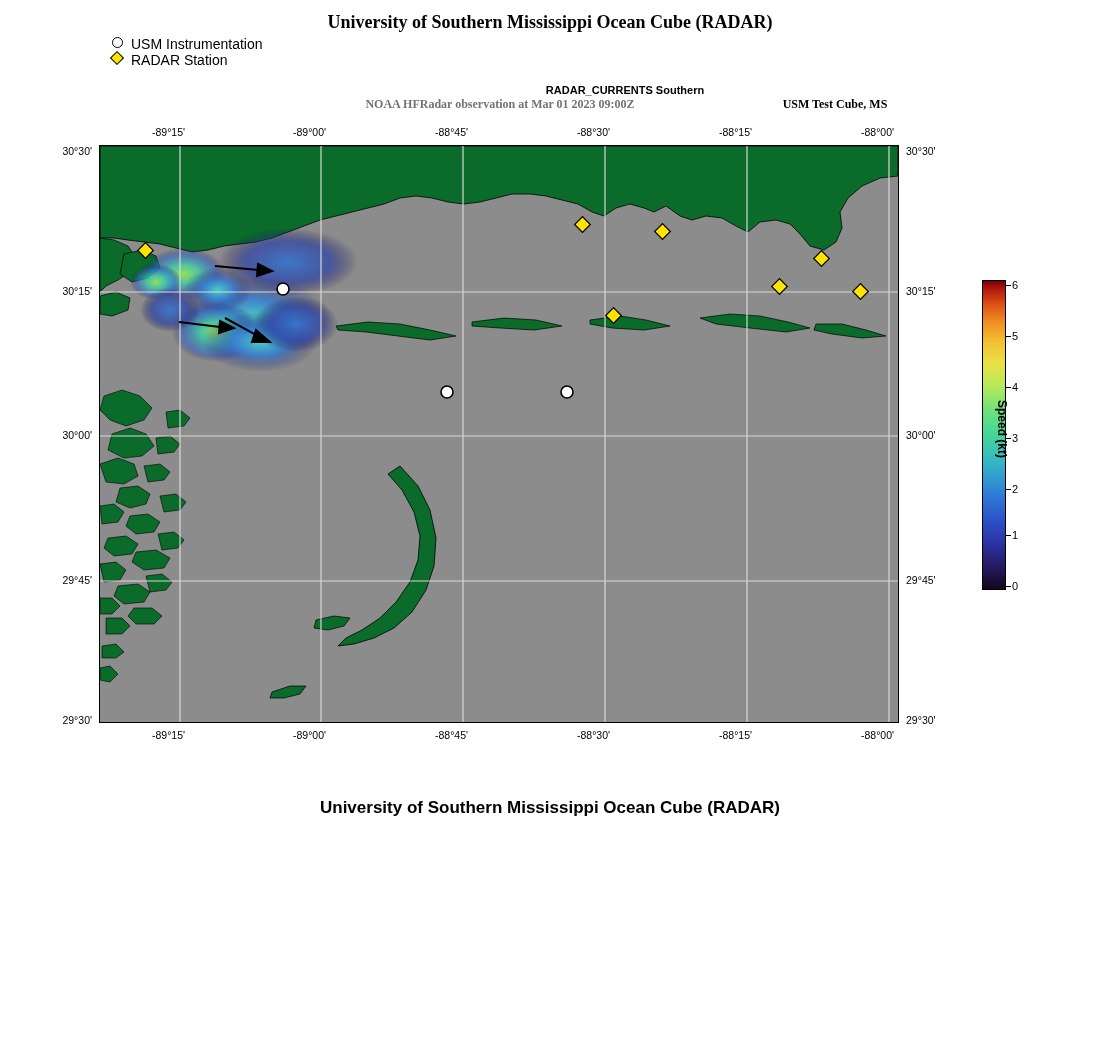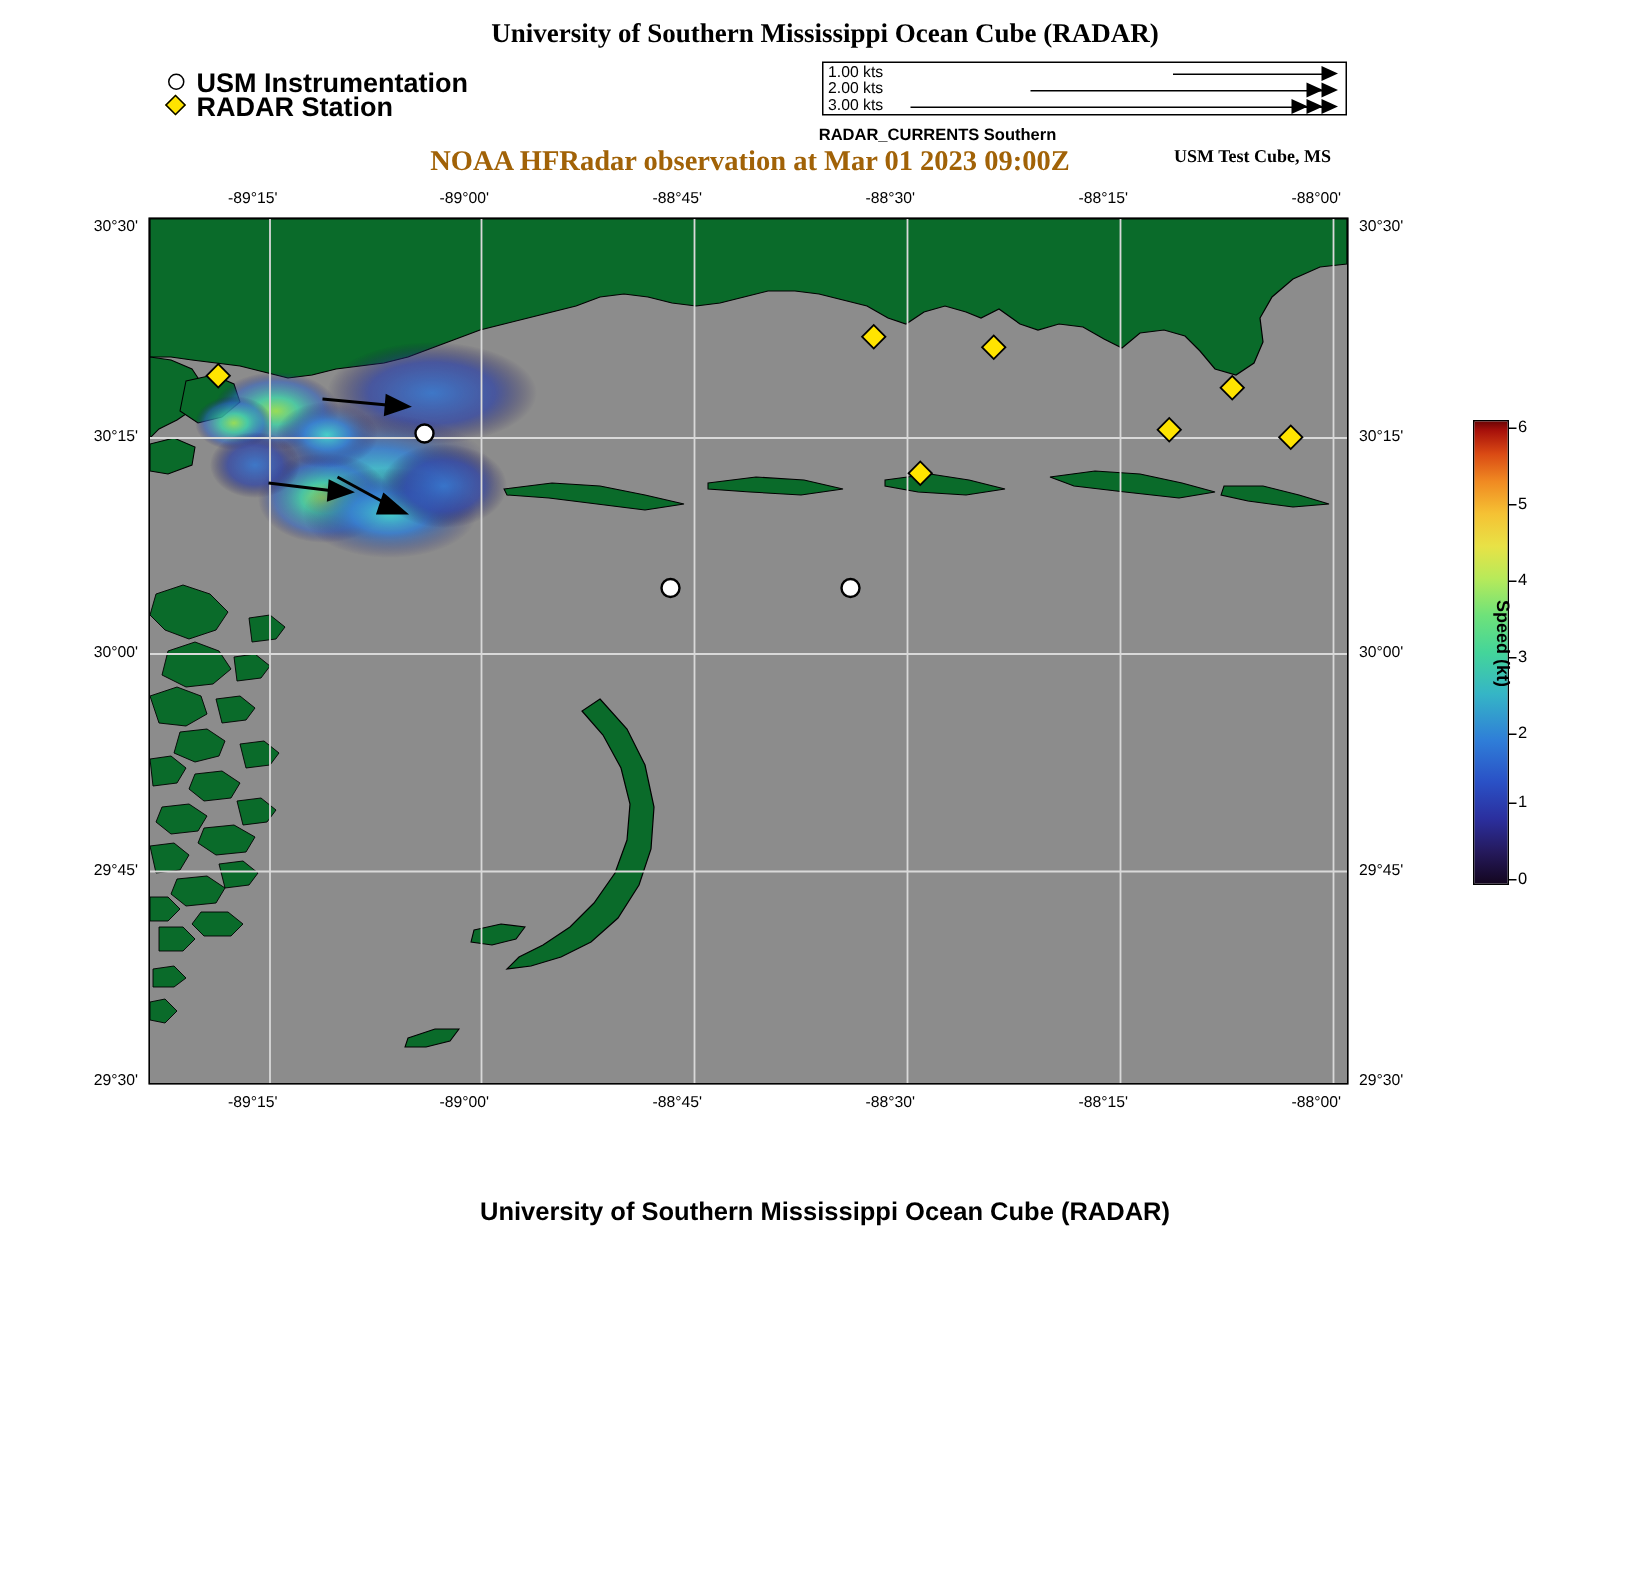--- a/index.html
+++ b/index.html
@@ -45,44 +45,43 @@
     color: #000;
   }
   #subtitle {
     position: absolute;
     left: 100px;
     top: 97px;
     width: 800px;
     text-align: center;
     font-family: "Liberation Serif", serif;
     font-weight: bold;
-    font-size: 19px;
-    color: #a16207;
+    font-size: 12px;
+    color: #737373;
   }
   #range-label {
     position: absolute;
     left: 705px;
     top: 97px;
     width: 260px;
     text-align: center;
     font-family: "Liberation Serif", serif;
     font-weight: bold;
     font-size: 12px;
     color: #000;
   }
 
   
   #symbol-legend {
     position: absolute;
     left: 110px;
     top: 36px;
-    font-size: 18px;
-    font-weight: bold;
-    color: #000;
-    margin-top: 12px;
+    font-size: 14px;
+    font-weight: normal;
+    color: #000;
   }
   .legend-row {
     display: flex;
     align-items: center;
     height: 15px;
     margin-bottom: 1px;
   }
   .legend-sym {
     width: 18px;
     height: 15px;
@@ -261,40 +260,20 @@
       <span>USM Instrumentation</span>
     </div>
     <div class="legend-row">
       <span class="legend-sym">
           <span class="diamond-sym"></span>
         </span>
       <span>RADAR Station</span>
     </div>
   </div>
 
-  <div id="vector-legend">
-    <div class="vec-row" style="top:1px;">
-      <span class="vec-label">1.00 kts</span>
-      <span class="vec-line" style="left:233px;width:105px;"></span>
-      <span class="vec-head" style="left:332px;"></span>
-    </div>
-    <div class="vec-row" style="top:12px;">
-      <span class="vec-label">2.00 kts</span>
-      <span class="vec-line" style="left:138px;width:200px;"></span>
-      <span class="vec-head" style="left:332px;"></span>
-      <span class="vec-head" style="left:322px;"></span>
-    </div>
-    <div class="vec-row" style="top:23px;">
-      <span class="vec-label">3.00 kts</span>
-      <span class="vec-line" style="left:58px;width:280px;"></span>
-      <span class="vec-head" style="left:332px;"></span>
-      <span class="vec-head" style="left:322px;"></span>
-      <span class="vec-head" style="left:312px;"></span>
-    </div>
-  </div>
   <div id="vector-caption">RADAR_CURRENTS Southern</div>
 
   <div id="subtitle">NOAA HFRadar observation at Mar 01 2023 09:00Z</div>
   <div id="range-label">USM Test Cube, MS</div>
 
   <div class="tick-label tick-top" style="left:152px;">-89°15'</div>
   <div class="tick-label tick-top" style="left:293px;">-89°00'</div>
   <div class="tick-label tick-top" style="left:435px;">-88°45'</div>
   <div class="tick-label tick-top" style="left:577px;">-88°30'</div>
   <div class="tick-label tick-top" style="left:719px;">-88°15'</div>

